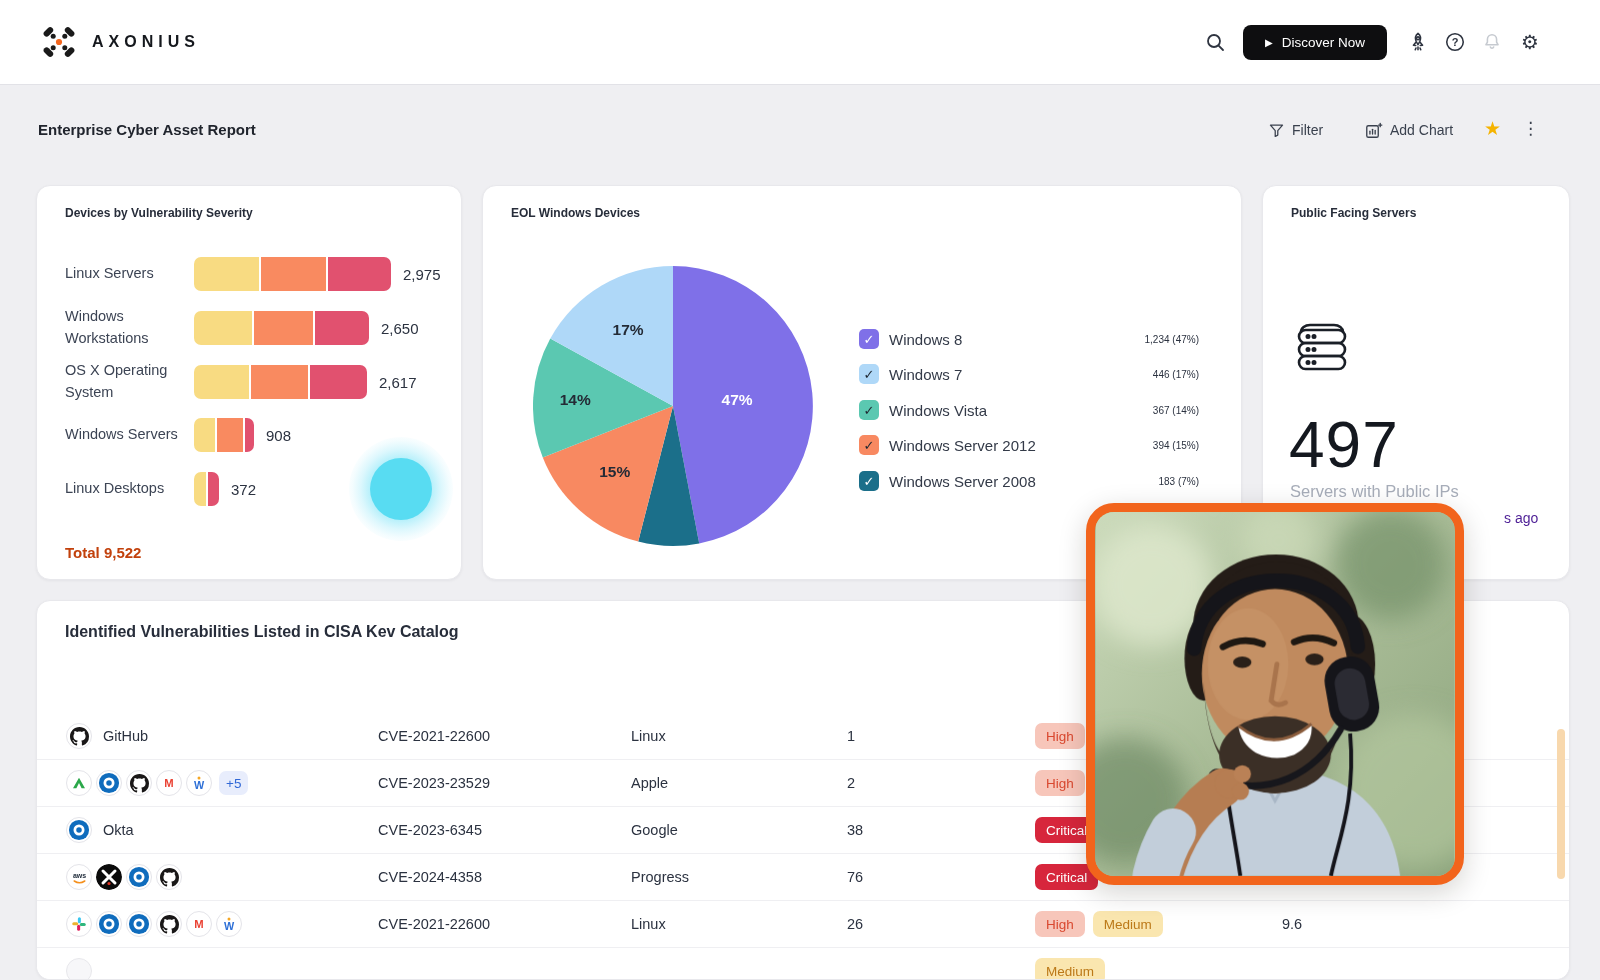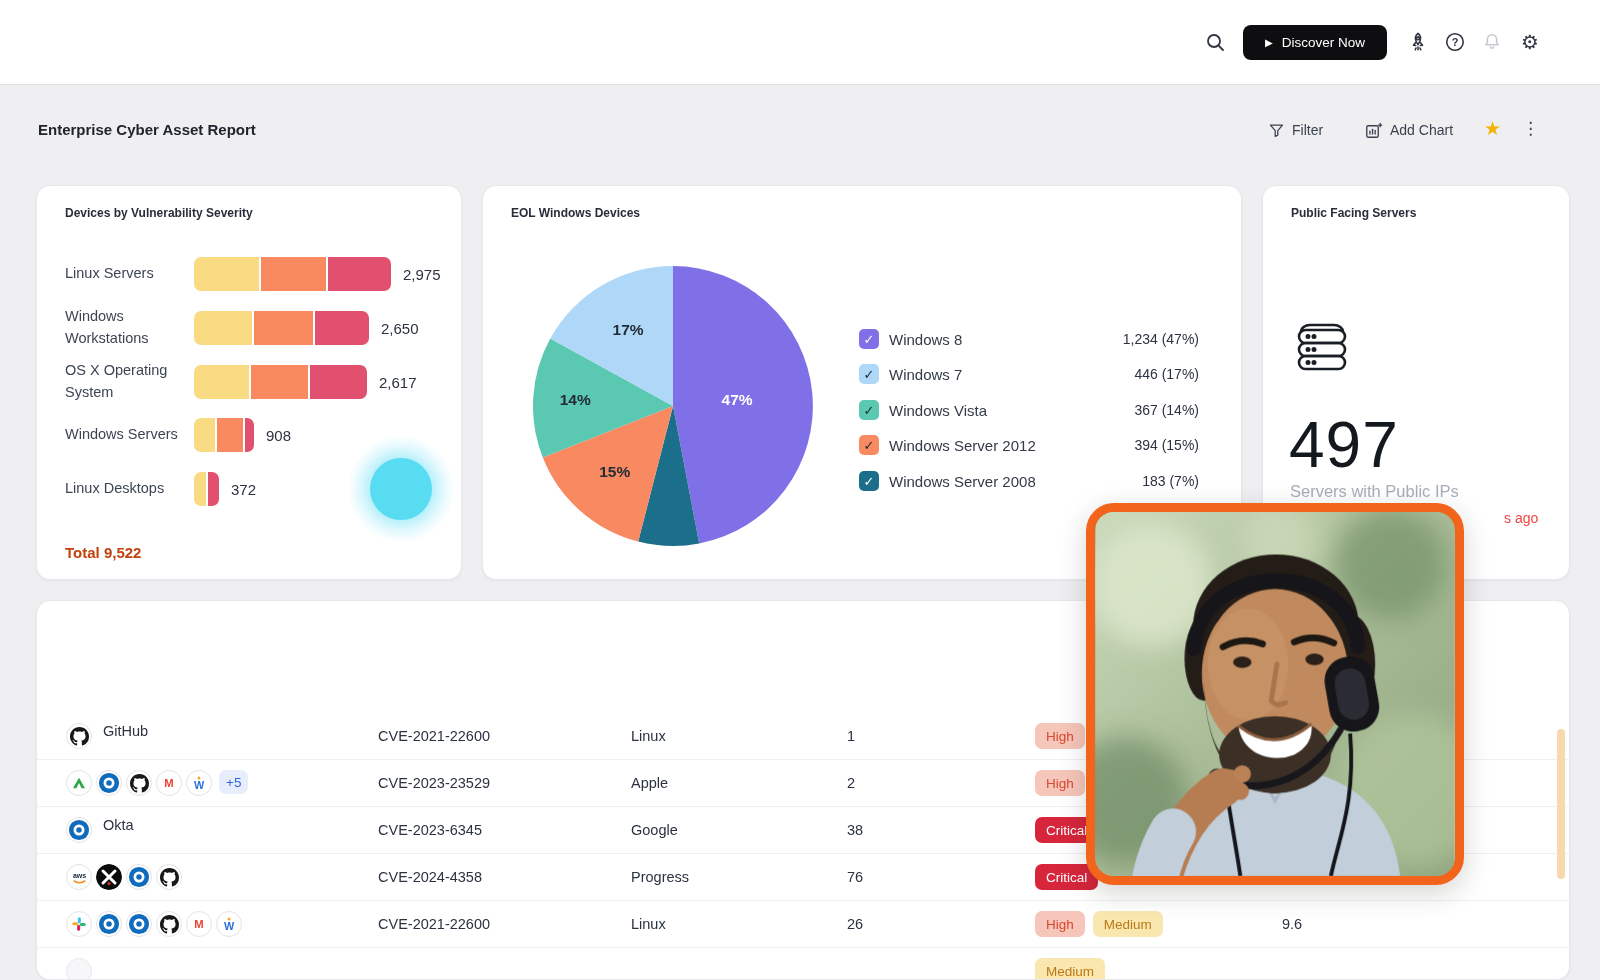--- a/index.html
+++ b/index.html
@@ -30,35 +30,35 @@
   .sev-label { position:absolute; left:0; top:50%; transform:translateY(-50%); width:122px; font-size:14.5px; color:#3C4454; line-height:1.5; }
   .sev-bar { position:absolute; left:129px; top:50%; transform:translateY(-50%); height:34px; display:flex; border-radius:7px; overflow:hidden; }
   .sev-seg { height:100%; }
   .sev-val { position:absolute; top:50%; transform:translateY(-50%); font-size:15px; color:#2B3240; }
   .sev-total { position:absolute; left:28px; top:358px; font-size:15px; font-weight:700; color:#c2410c; }
 
   
   .lg-row { position:absolute; left:376px; right:42px; height:22px; display:flex; align-items:center; }
   .lg-check { width:20px; height:20px; border-radius:5px; display:flex; align-items:center; justify-content:center; font-size:13px; font-weight:700; margin-right:10px; flex:none; cursor:pointer; }
   .lg-label { font-size:15px; color:#333A48; flex:1; }
-  .lg-val { font-size:14px; color:#2B3240; font-weight:500;margin-left:22px; }
+  .lg-val { font-size:10px; color:#2B3240; font-weight:500;margin-left:22px; }
 
   
   .srv-icon { position:absolute; left:26px; top:128px; }
   .srv-count { position:absolute; left:26px; top:222px; font-size:64px; font-weight:500; letter-spacing:1px; color:#14181F; }
   .srv-sub { position:absolute; left:27px; top:296px; font-size:16.5px; color:#A7ADB9; }
-  .srv-updated { position:absolute; left:241px; top:324px; font-size:14px; color:#ef4444; }
+  .srv-updated { position:absolute; left:241px; top:324px; font-size:14px; color:#4c1d95; }
 
   
   .tbl-title { position:absolute; left:28px; top:22px; font-size:16px; font-weight:600; color:#272D3A; }
   .t-head { position:absolute; left:0; top:70px; width:100%; height:42px; border-bottom:1px solid #E4E4E9; }
   .t-col { position:absolute; top:50%; transform:translateY(-50%); font-size:14.5px; font-weight:500; color:#2F3542; }
   .t-row { position:absolute; left:0; width:100%; height:47px; border-bottom:1px solid #EFEFF2; background:#fff; }
   .t-cell { position:absolute; top:50%; transform:translateY(-50%); font-size:14.5px; color:#2B3240; }
-  .c-adapters { left:29px; display:flex; gap:4px; }
+  .c-adapters { left:29px; display:flex; align-items:center; gap:4px; }
   .c-cve   { left:341px; }
   .c-vendor{ left:594px; }
   .c-count { left:810px; }
   .c-sev   { left:998px; display:flex; gap:8px; }
   .c-score { left:1180px; width:150px; text-align:center; }
   .ad-ic { width:26px; height:26px; border-radius:50%; background:#fff; border:1px solid #E4E4E9; display:flex; align-items:center; justify-content:center; flex:none; overflow:hidden; }
   .ad-name { font-size:14.5px; color:#2B3240; margin-left:7px; }
   .ad-more { height:24px; padding:0 7px; border-radius:7px; background:#E8EDFC; color:#3168D6; font-size:13.5px; display:flex; align-items:center; margin-left:3px; cursor:pointer; }
   .bdg { height:26px; padding:0 11px; border-radius:7px; font-size:13.5px; font-weight:500; display:flex; align-items:center; }
   .bdg-high { background:#F7C6BA; color:#D9482F; }
@@ -75,20 +75,36 @@
   
   .video-box { position:absolute; left:1086px; top:503px; width:378px; height:382px; border:9px solid #F2641C; border-radius:28px; overflow:hidden; background:#A9BC97; z-index:20; box-shadow:0 8px 28px rgba(30,20,10,.18); cursor:pointer; }
   .video-box svg { display:block; }
 
   svg text { font-family:"Liberation Sans","DejaVu Sans",sans-serif; }
 </style>
 </head>
 <body>
 
 <div class="topbar">
+  <div class="brand">
+    <svg width="42" height="42" viewBox="0 0 42 42">
+      <g fill="#1A1A1A">
+        <rect x="7.4" y="5.4" width="6" height="11" rx="3" transform="rotate(45 10.4 10.9)"></rect>
+        <rect x="28.6" y="5.4" width="6" height="11" rx="3" transform="rotate(-45 31.6 10.9)"></rect>
+        <rect x="7.4" y="25.6" width="6" height="11" rx="3" transform="rotate(-45 10.4 31.1)"></rect>
+        <rect x="28.6" y="25.6" width="6" height="11" rx="3" transform="rotate(45 31.6 31.1)"></rect>
+        <circle cx="15.2" cy="15.2" r="2.5"></circle>
+          <circle cx="26.8" cy="15.2" r="2.5"></circle>
+        <circle cx="15.2" cy="26.8" r="2.5"></circle>
+          <circle cx="26.8" cy="26.8" r="2.5"></circle>
+      </g>
+      <circle cx="21" cy="21" r="3.1" fill="#F4671F"></circle>
+    </svg>
+    <span class="brand-name">AXONIUS</span>
+  </div>
 
   <div class="tb-ic" style="left:1197px;">
     <svg width="20" height="20" viewBox="0 0 20 20" fill="none" stroke="#2E3440" stroke-width="1.8" stroke-linecap="round">
       <circle cx="9" cy="9" r="6"></circle>
         <line x1="13.6" y1="13.6" x2="18" y2="18"></line>
     </svg>
   </div>
 
   <button class="discover-btn">
     <span class="play">▶</span>
@@ -253,20 +269,21 @@
       <circle cx="19" cy="48.5" r="1.2" fill="#1A1F27"></circle>
         <circle cx="25" cy="48.5" r="1.2" fill="#1A1F27"></circle>
     </svg>
   </div>
   <div class="srv-count">497</div>
   <div class="srv-sub">Servers with Public IPs</div>
   <div class="srv-updated">s ago</div>
 </div>
 
 <div class="card" style="left:36px; top:600px; width:1534px; height:380px; overflow:hidden;">
+  <div class="tbl-title">Identified Vulnerabilities Listed in CISA Kev Catalog</div>
   <div id="tbl-body">
       <div class="t-row" style="top: 112px;">
         <div class="t-cell c-adapters">
           <span class="ad-ic">
             <svg width="19" height="19" viewBox="0 0 16 16">
               <path fill="#191717" d="M8 0C3.58 0 0 3.58 0 8c0 3.54 2.29 6.53 5.47 7.59.4.07.55-.17.55-.38 0-.19-.01-.82-.01-1.49-2.01.37-2.53-.49-2.69-.94-.09-.23-.48-.94-.82-1.13-.28-.15-.68-.52-.01-.53.63-.01 1.08.58 1.23.82.72 1.21 1.87.87 2.33.66.07-.52.28-.87.51-1.07-1.78-.2-3.64-.89-3.64-3.95 0-.87.31-1.59.82-2.15-.08-.2-.36-1.02.08-2.12 0 0 .67-.21 2.2.82.64-.18 1.32-.27 2-.27s1.36.09 2 .27c1.53-1.04 2.2-.82 2.2-.82.44 1.1.16 1.92.08 2.12.51.56.82 1.27.82 2.15 0 3.07-1.87 3.75-3.65 3.95.29.25.54.73.54 1.48 0 1.07-.01 1.93-.01 2.2 0 .21.15.46.55.38A8.01 8.01 0 0 0 16 8c0-4.42-3.58-8-8-8z"></path>
             </svg>
           </span>
           <span class="ad-name">GitHub</span>
         </div>

